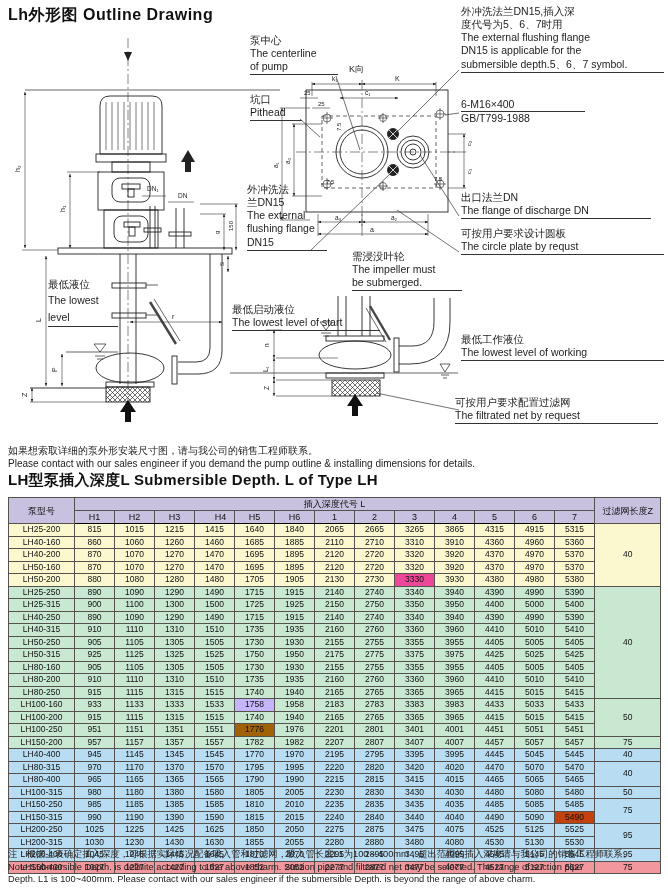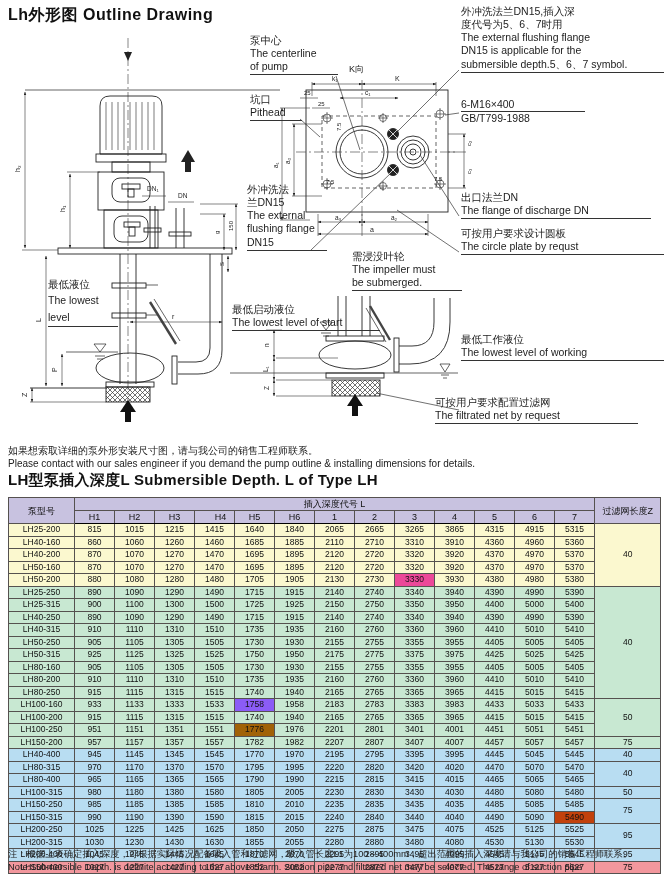--- a/index.html
+++ b/index.html
@@ -15,21 +15,21 @@
   #ann-flush-top{left:461px;top:5px;width:203px;}
   #ann-pithead{left:250px;top:93px;width:52px;}
   #ann-bolt-spec{left:461px;top:98px;width:124px;}
   #ann-flush-left{left:247px;top:183px;width:80px;}
   #ann-discharge{left:461px;top:191px;width:190px;}
   #ann-circle-plate{left:461px;top:227px;width:203px;}
   #ann-impeller{left:352px;top:250px;width:110px;}
   #ann-lowest-level{left:48px;top:276px;width:70px;line-height:1.55;}
   #ann-start-level{left:232px;top:303px;width:148px;}
   #ann-working-level{left:461px;top:333px;width:203px;}
-  #ann-filter-net{left:435px;top:396px;width:203px;}
+  #ann-filter-net{left:455px;top:396px;width:203px;}
   .contact{position:absolute;left:8px;top:444px;width:652px;font-size:10px;line-height:1.3;color:#222;}
   .sec-title{position:absolute;left:8px;top:471px;font-size:15px;font-weight:bold;letter-spacing:.3px;}
   .tbl-wrap{position:absolute;left:8px;top:497px;width:652px;}
   table{border-collapse:collapse;table-layout:fixed;width:652px;font-size:8.5px;border:1.6px solid #000;}
   th,td{border:.8px solid #55514f;text-align:center;padding:0;height:11.5px;line-height:11.5px;
         overflow:hidden;white-space:nowrap;font-weight:normal;}
   thead th{height:12px;line-height:12px;font-size:9px;}
   thead tr:last-child th{border-bottom:1.4px solid #000;}
   tr.zline td{border-top:1.4px solid #000;}
   .note{position:absolute;left:8px;top:848px;width:656px;font-size:9.3px;line-height:1.35;color:#222;}
@@ -559,21 +559,21 @@
             <td style="background: rgb(200, 232, 210);">4415</td>
             <td style="background: rgb(200, 232, 210);">5015</td>
             <td style="background: rgb(200, 232, 210);">5415</td>
           </tr>
           <tr class="zline">
             <td style="background: rgb(200, 232, 210);">LH100-160</td>
             <td style="background: rgb(200, 232, 210);">933</td>
             <td style="background: rgb(200, 232, 210);">1133</td>
             <td style="background: rgb(200, 232, 210);">1333</td>
             <td style="background: rgb(200, 232, 210);">1533</td>
-            <td style="background: #8b5cf6;">1758</td>
+            <td style="background: #c4b5fd;">1758</td>
             <td style="background: rgb(200, 232, 210);">1958</td>
             <td style="background: rgb(200, 232, 210);">2183</td>
             <td style="background: rgb(200, 232, 210);">2783</td>
             <td style="background: rgb(200, 232, 210);">3383</td>
             <td style="background: rgb(200, 232, 210);">3983</td>
             <td style="background: rgb(200, 232, 210);">4433</td>
             <td style="background: rgb(200, 232, 210);">5033</td>
             <td style="background: rgb(200, 232, 210);">5433</td>
             <td rowspan="3" style="background: rgb(200, 232, 210);">50</td>
           </tr>
@@ -793,15 +793,16 @@
             <td style="background: rgb(242, 151, 157);">5527</td>
             <td rowspan="1" style="background: rgb(242, 151, 157);">75</td>
           </tr>
         </tbody>
     </table>
   </div>
 
   <div class="note">
     <div>注：根据上表确定插入深度，可根据实际情况配备吸入管和过滤网，吸入管长度L1为100～400mm，超出范围的插入深度请与我公司的销售工程师联系。</div>
     <div>Note:Submersible Depth. is definite according to the above charm. Suction pipe and filtrated net may be selected. The range of suction pipe</div>
+    <div>Depth. L1 is 100~400mm. Please contact with our sales engineer if the submersible Depth. is beyond the range of above charm.</div>
   </div>
 
 </div>
 
 </body></html>

